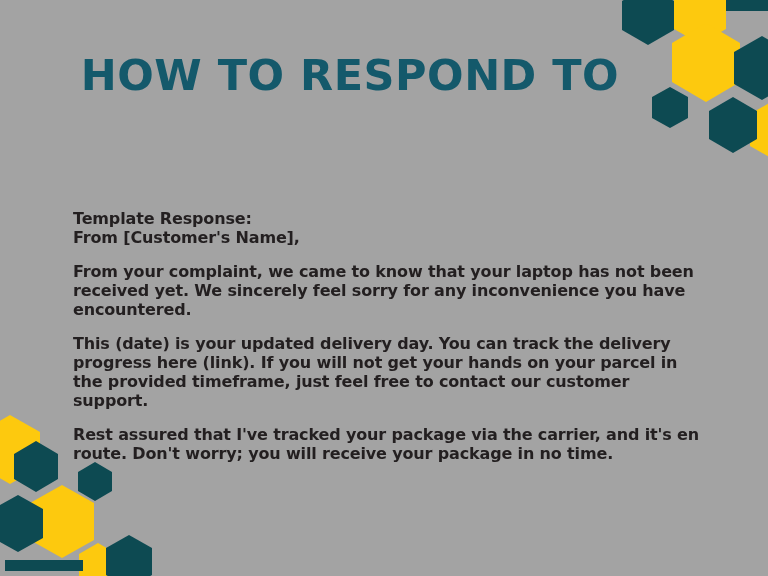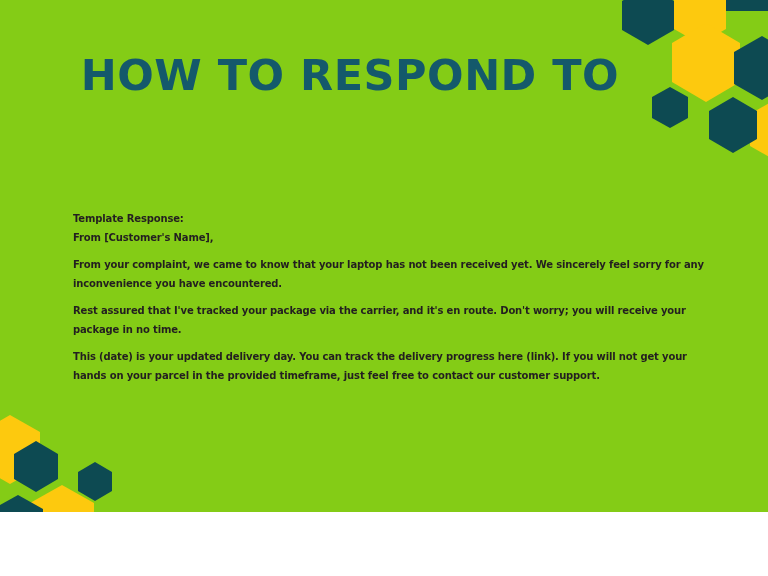--- a/index.html
+++ b/index.html
@@ -9,22 +9,22 @@
   body {
     width: 768px;
     height: 576px;
     background: #ffffff;
     font-family: "Liberation Sans", sans-serif;
     overflow: hidden;
   }
   #slide {
     position: relative;
     width: 768px;
-    height: 512px;
-    background: #84cc16;
+    height: 576px;
+    background: #a3a3a3;
     overflow: hidden;
   }
 
   
   .deco-layer {
     position: absolute;
     inset: 0;
     width: 768px;
     height: 576px;
     pointer-events: none;
@@ -54,27 +54,27 @@
     position: absolute;
     left: 73px;
     top: 209px;
     width: 636px;
   }
   .body-line,
   .body-para {
     color: #231f20;
     font-family: "DejaVu Sans", sans-serif;
     font-weight: bold;
-    font-size: 10px;
+    font-size: 16px;
     line-height: 19px;
     margin: 0;
     letter-spacing: -0.15px;
   }
   .body-para {
-    margin-top: 8px;
+    margin-top: 15px;
   }
 </style>
 </head>
 <body>
 
 <div id="slide">
 
   <svg class="deco-layer" viewBox="0 0 768 576">
     <defs>
 
@@ -146,17 +146,17 @@
 
   <div class="title-block">
     <div class="title-line">HOW TO RESPOND TO</div>
   </div>
 
   <div class="body-block">
     <div class="body-line">Template Response:</div>
     <div class="body-line">From [Customer's Name],</div>
 
     <p class="body-para">From your complaint, we came to know that your laptop has not been received yet. We sincerely feel sorry for any inconvenience you have encountered.</p>
+    <p class="body-para">This (date) is your updated delivery day. You can track the delivery progress here (link). If you will not get your hands on your parcel in the provided timeframe, just feel free to contact our customer support.</p>
     <p class="body-para">Rest assured that I've tracked your package via the carrier, and it's en route. Don't worry; you will receive your package in no time.</p>
-    <p class="body-para">This (date) is your updated delivery day. You can track the delivery progress here (link). If you will not get your hands on your parcel in the provided timeframe, just feel free to contact our customer support.</p>
   </div>
 
 </div>
 
 </body></html>

